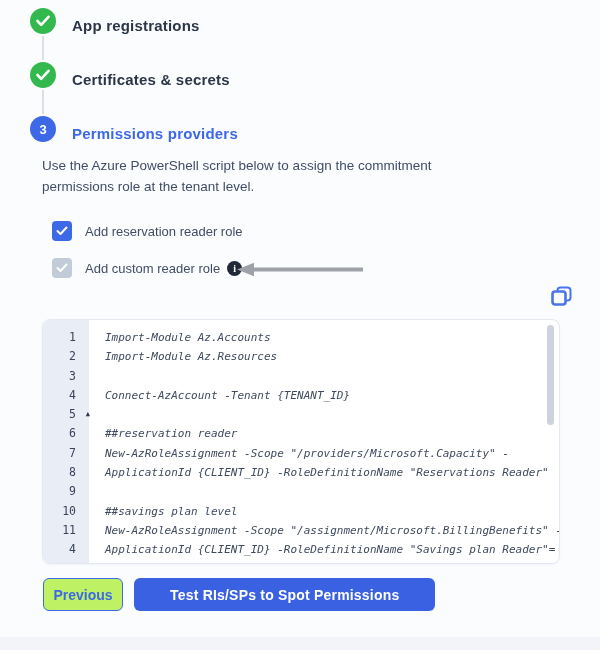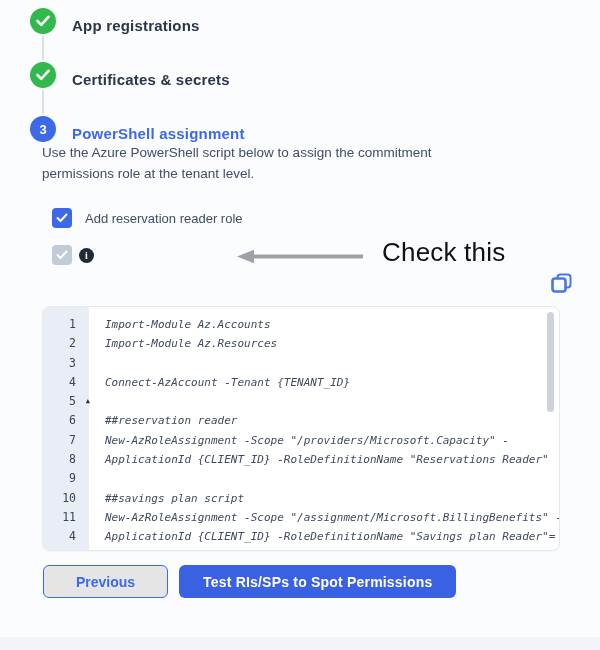--- a/index.html
+++ b/index.html
@@ -20,21 +20,21 @@
     display:flex; align-items:center; justify-content:center;
     flex:0 0 26px;
   }
   .step-circle.green { background: var(--green, #33B84E); }
   .step-circle.blue  { background: var(--accent, #3D68E6); color:#fff; font-size:13px; font-weight:bold; }
   .step-label { margin-left:16px; font-size:15px; font-weight:bold; letter-spacing:.2px; }
   .step-label.active { color: var(--accent, #3D68E6); }
   .connector { width:2px; height:24px; background: var(--connector, #DCDFE5); margin:2px 0 2px 12px; }
 
   
-  .content { margin-left:12px; width:518px; position:relative; }
+  .content { margin-left:12px; margin-top:13px; width:518px; position:relative; }
   .description { font-size:13.5px; line-height:21px; color: var(--body_text, #414D66); max-width:452px; }
 
   .checkbox-row { display:flex; align-items:center; margin-top:17px; position:relative; }
   .checkbox-row.first { margin-top:24px; }
   .checkbox-row { margin-left:10px; }
   .checkbox {
     width:20px; height:20px; border-radius:4px;
     background: var(--accent, #3D68E6);
     display:flex; align-items:center; justify-content:center;
     cursor:pointer; flex:0 0 20px;
@@ -93,25 +93,25 @@
     width:7px; height:100px; border-radius:4px;
     background: var(--scroll_thumb, #CDD3DC); cursor:pointer;
   }
 
   
   .button-row { display:flex; margin-top:14px; margin-left:1px; }
   .btn { height:33px; border-radius:6px; font-size:14px; font-weight:bold;
          font-family:"Liberation Sans", sans-serif; cursor:pointer;
          display:flex; align-items:center; justify-content:center; }
   .btn-outline {
-    width:125px; background:#e5e5e5; border:1px solid var(--accent, #3D68E6);
+    width:80px; background:#bef264; border:1px solid var(--accent, #3D68E6);
     color: var(--accent, #3D68E6);
   }
   .btn-solid {
-    margin-left:11px; padding:0 24px; border:none;
+    margin-left:11px; padding:0 36px; border:none;
     background: var(--button_blue, #3B61E3); color:#fff; letter-spacing:.2px;
   }
   .bottom-strip { position:absolute; left:0; right:0; bottom:0; height:13px;
                   background: var(--strip_bg, #F2F4F9); }
 </style>
 </head>
 <body>
 
 <div class="page">
 
@@ -129,21 +129,21 @@
       <span class="step-circle green">
         <svg width="14" height="12" viewBox="0 0 14 12">
             <path d="M1.5 6 L5.2 9.8 L12.5 1.8" fill="none" stroke="#fff" stroke-width="2.6" stroke-linecap="round" stroke-linejoin="round"></path>
           </svg>
       </span>
       <span class="step-label">Certificates &amp; secrets</span>
     </div>
     <div class="connector"></div>
     <div class="step">
       <span class="step-circle blue">3</span>
-      <span class="step-label active">PowerShell assignment</span>
+      <span class="step-label active">Permissions providers</span>
     </div>
   </div>
 
   <div class="content">
     <p class="description">Use the Azure PowerShell script below to assign the commitment permissions role at the tenant level.</p>
 
     <div class="checkbox-row first">
       <span class="checkbox">
         <svg width="12" height="10" viewBox="0 0 12 10">
             <path d="M1.5 5 L4.5 8 L10.5 1.5" fill="none" stroke="#fff" stroke-width="2" stroke-linecap="round" stroke-linejoin="round"></path>
@@ -152,29 +152,29 @@
       <span class="checkbox-label">Add reservation reader role</span>
     </div>
 
 
     <div class="checkbox-row">
       <span class="checkbox disabled">
         <svg width="12" height="10" viewBox="0 0 12 10">
             <path d="M1.5 5 L4.5 8 L10.5 1.5" fill="none" stroke="#fff" stroke-width="2" stroke-linecap="round" stroke-linejoin="round"></path>
           </svg>
       </span>
+      <span class="checkbox-label">Add custom reader role</span>
       <span class="info-icon">i</span>
 
       <span class="annotation-arrow">
         <svg width="128" height="15" viewBox="0 0 128 15">
           <path d="M14 7.5 H126" stroke="#9EA2A8" stroke-width="4.2" fill="none"></path>
           <path d="M0 7.5 L17 0.8 L17 14.2 Z" fill="#9EA2A8"></path>
         </svg>
       </span>
-      <span class="annotation-text">Check this</span>
     </div>
 
     <div class="copy-row">
       <span class="copy-btn">
         <svg width="21" height="21" viewBox="0 0 21 21">
           <rect x="6.5" y="1.5" width="13" height="13" rx="3" fill="none" stroke="#4A74E8" stroke-width="2"></rect>
           <rect x="1.5" y="5.5" width="13" height="13" rx="2.5" fill="#FBFCFE" stroke="#4A74E8" stroke-width="2.6"></rect>
         </svg>
       </span>
     </div>
@@ -197,21 +197,21 @@
       <div class="code-pane">
         <div class="code-line">Import-Module Az.Accounts</div>
         <div class="code-line">Import-Module Az.Resources</div>
         <div class="code-line"></div>
         <div class="code-line">Connect-AzAccount -Tenant {TENANT_ID}</div>
         <div class="code-line"></div>
         <div class="code-line">##reservation reader</div>
         <div class="code-line">New-AzRoleAssignment -Scope "/providers/Microsoft.Capacity" -</div>
         <div class="code-line">ApplicationId {CLIENT_ID} -RoleDefinitionName "Reservations Reader"</div>
         <div class="code-line"></div>
-        <div class="code-line">##savings plan script</div>
+        <div class="code-line">##savings plan level</div>
         <div class="code-line">New-AzRoleAssignment -Scope "/assignment/Microsoft.BillingBenefits" -</div>
         <div class="code-line">ApplicationId {CLIENT_ID} -RoleDefinitionName "Savings plan Reader"=</div>
       </div>
       <div class="scroll-thumb"></div>
     </div>
 
     <div class="button-row">
       <button class="btn btn-outline">Previous</button>
       <button class="btn btn-solid">Test RIs/SPs to Spot Permissions</button>
     </div>

